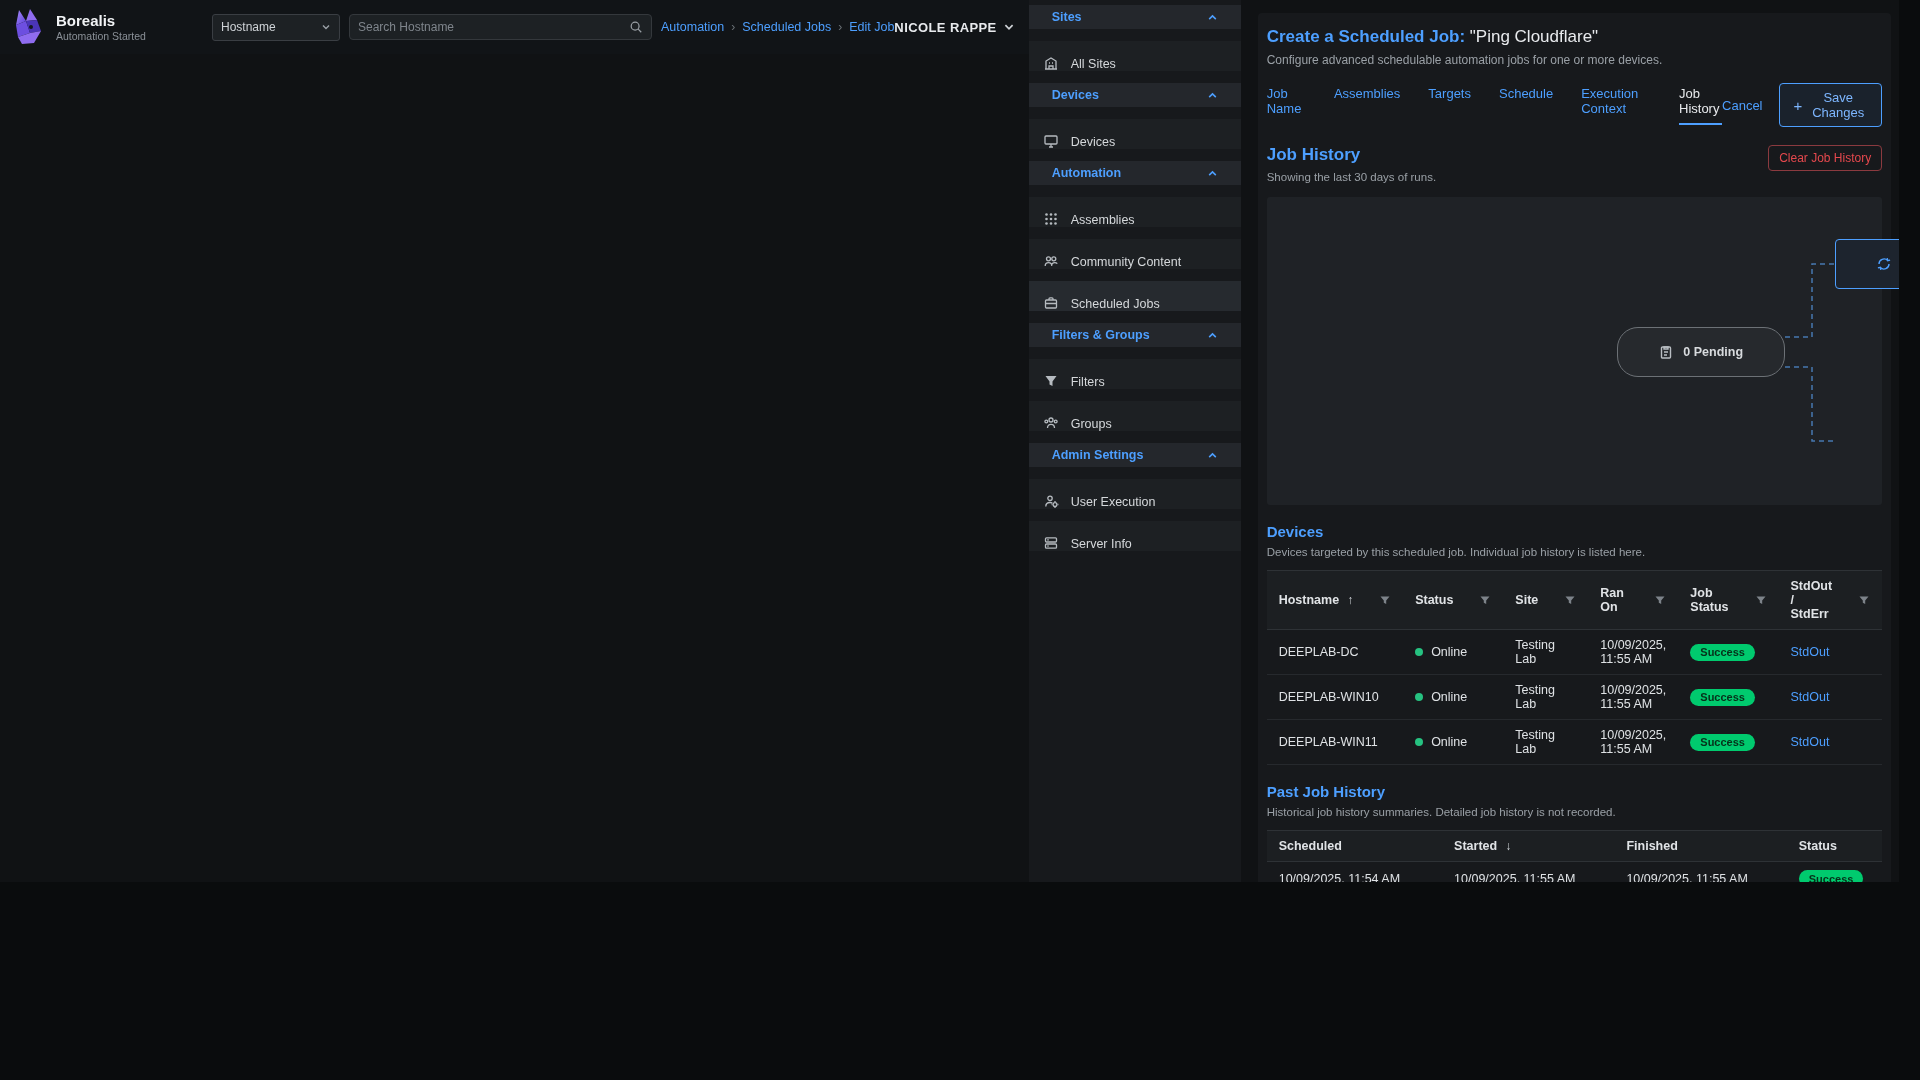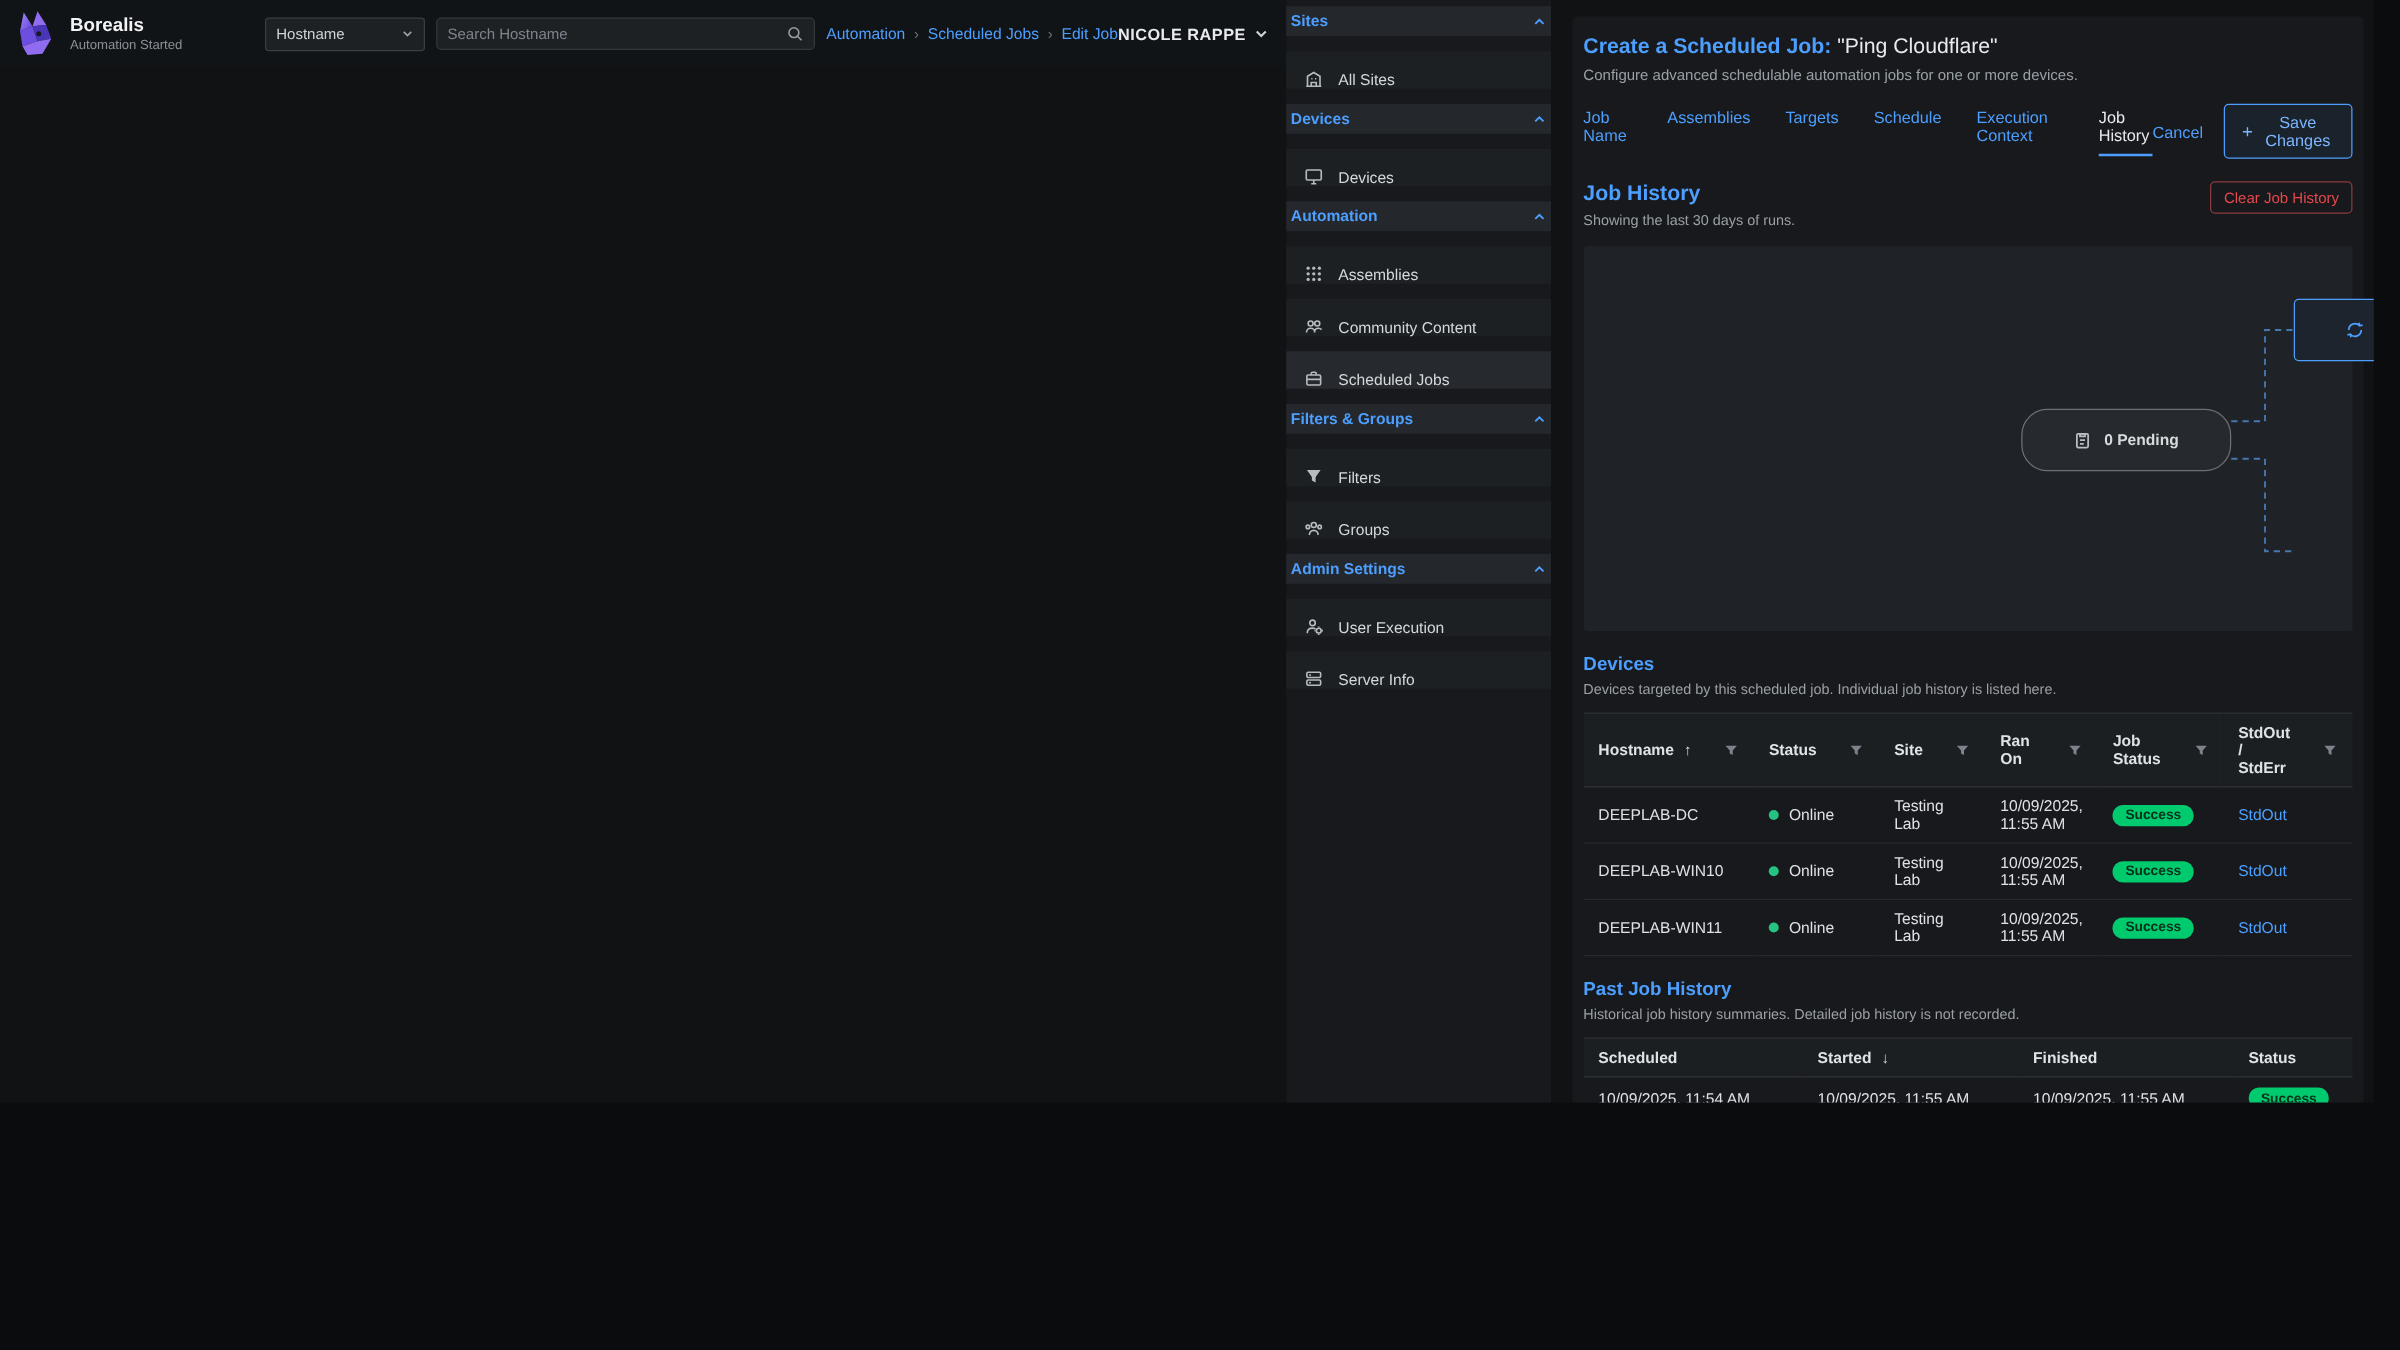--- a/index.html
+++ b/index.html
@@ -20,21 +20,21 @@
   .breadcrumb { margin-left:9px; display:flex; align-items:center; gap:7px; font-size:12.5px; }
   .breadcrumb a { color:#4d9fff; text-decoration:none; cursor:pointer; }
   .crumb-sep { color:#6b7177; font-size:12px; }
   .user-menu { margin-left:auto; margin-right:14px; display:flex; align-items:center; gap:6px; color:#e8eaed;
     font-size:13px; font-weight:700; letter-spacing:.4px; cursor:pointer; }
 
   
   .body-row { flex:1; display:flex; min-height:0; }
   .sidebar { width:212px; flex:0 0 auto; background:#17191c; padding-top:2px; }
   .side-section-header { height:24px; margin:3px 0; background:#24272c; display:flex; align-items:center;
-    justify-content:space-between; padding:0 4px; color:#4d9fff; font-size:12.5px; font-weight:700; cursor:pointer; }
+    justify-content:space-between; padding:0 23px; color:#4d9fff; font-size:12.5px; font-weight:700; cursor:pointer; }
   .side-item { height:30px; margin:12px 0; background:#1d2023; display:flex; align-items:flex-end; gap:12px;
     padding:0 14px; color:#d5d8db; font-size:12.5px; cursor:pointer; }
   .side-item.active { background:#262a2f; }
   .side-item .s-icon { color:#b6bbc0; display:flex; }
 
   .main { flex:1; background:#101214; overflow:hidden; }
   .card { margin:13px 8px 0 17px; background:#17191c; border-radius:4px; padding:14px 9px 14px 9px; }
 
   .page-title { font-size:17px; font-weight:700; }
   .page-title .t-blue { color:#4d9fff; }

